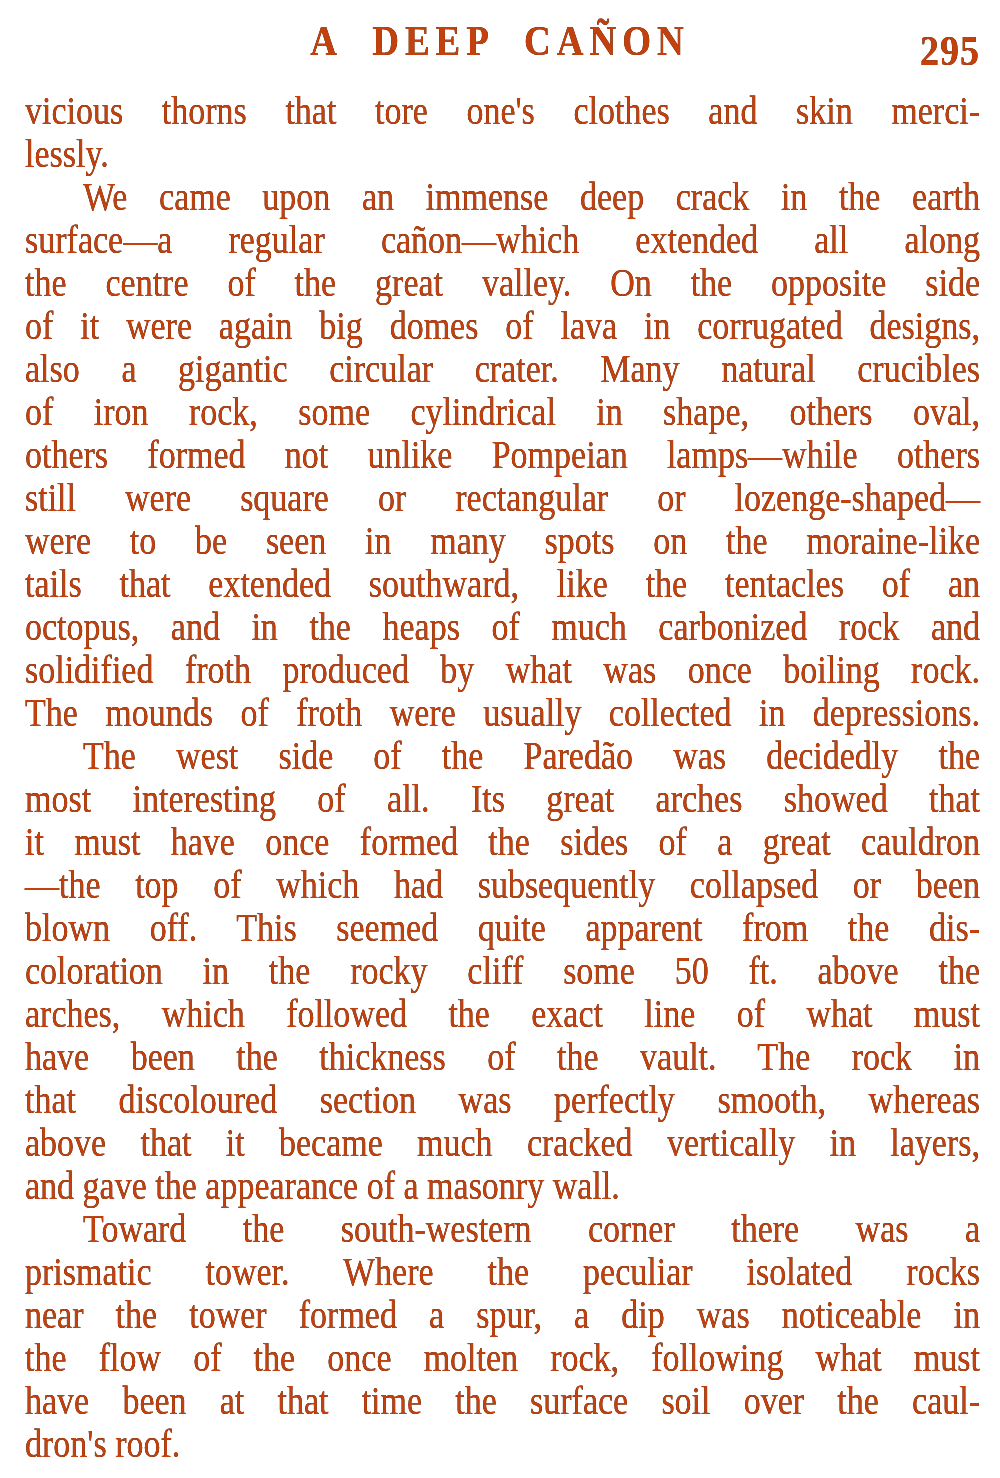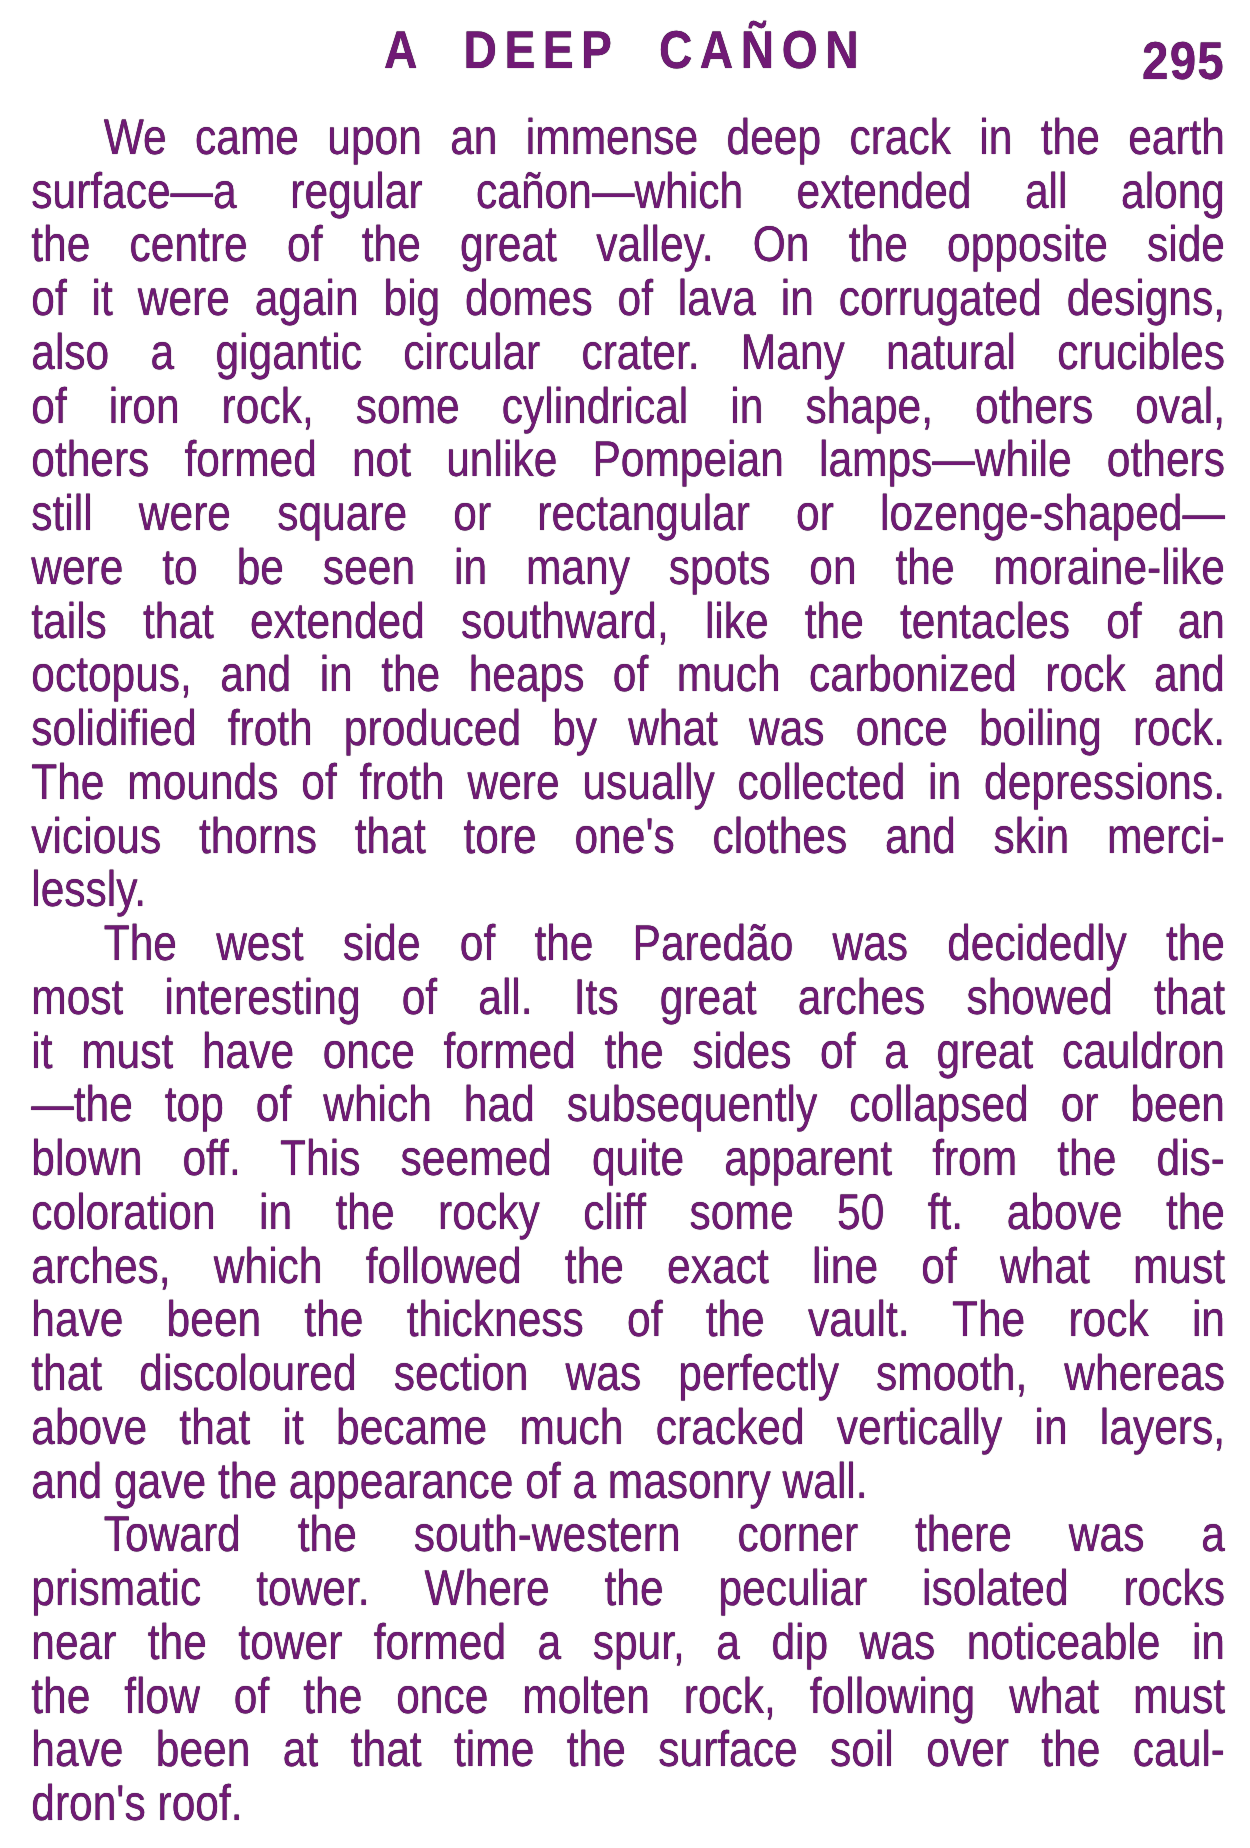--- a/index.html
+++ b/index.html
@@ -6,22 +6,22 @@
     margin: 0;
     padding: 0;
     background: #ffffff;
   }
   .page {
     position: relative;
     width: 1000px;
     height: 1478px;
     background: #ffffff;
     overflow: hidden;
-    font-family: Liberation Sans, sans-serif;
-    color: #701a75;
+    font-family: Liberation Serif, serif;
+    color: #c2410c;
   }
   .running-head {
     position: absolute;
     top: 20px;
     left: 0;
     right: 0;
     height: 52px;
   }
   .chapter-title {
     display: block;
@@ -76,37 +76,37 @@
 <body>
 
 <div class="page">
   <header class="running-head">
     <span class="chapter-title">A DEEP CAÑON</span>
     <span class="page-number">295</span>
   </header>
 
   <main class="text-block">
       <div class="paragraph">
+        <div class="line">vicious thorns that tore one's clothes and skin merci-</div>
+        <div class="line lastline">lessly.</div>
+      </div>
+      <div class="paragraph">
         <div class="line indent">We came upon an immense deep crack in the earth</div>
         <div class="line">surface—a regular cañon—which extended all along</div>
         <div class="line">the centre of the great valley. On the opposite side</div>
         <div class="line">of it were again big domes of lava in corrugated designs,</div>
         <div class="line">also a gigantic circular crater. Many natural crucibles</div>
         <div class="line">of iron rock, some cylindrical in shape, others oval,</div>
         <div class="line">others formed not unlike Pompeian lamps—while others</div>
         <div class="line">still were square or rectangular or lozenge-shaped—</div>
         <div class="line">were to be seen in many spots on the moraine-like</div>
         <div class="line">tails that extended southward, like the tentacles of an</div>
         <div class="line">octopus, and in the heaps of much carbonized rock and</div>
         <div class="line">solidified froth produced by what was once boiling rock.</div>
         <div class="line">The mounds of froth were usually collected in depressions.</div>
-      </div>
-      <div class="paragraph">
-        <div class="line">vicious thorns that tore one's clothes and skin merci-</div>
-        <div class="line lastline">lessly.</div>
       </div>
       <div class="paragraph">
         <div class="line indent">The west side of the Paredão was decidedly the</div>
         <div class="line">most interesting of all. Its great arches showed that</div>
         <div class="line">it must have once formed the sides of a great cauldron</div>
         <div class="line">—the top of which had subsequently collapsed or been</div>
         <div class="line">blown off. This seemed quite apparent from the dis-</div>
         <div class="line">coloration in the rocky cliff some 50 ft. above the</div>
         <div class="line">arches, which followed the exact line of what must</div>
         <div class="line">have been the thickness of the vault. The rock in</div>

